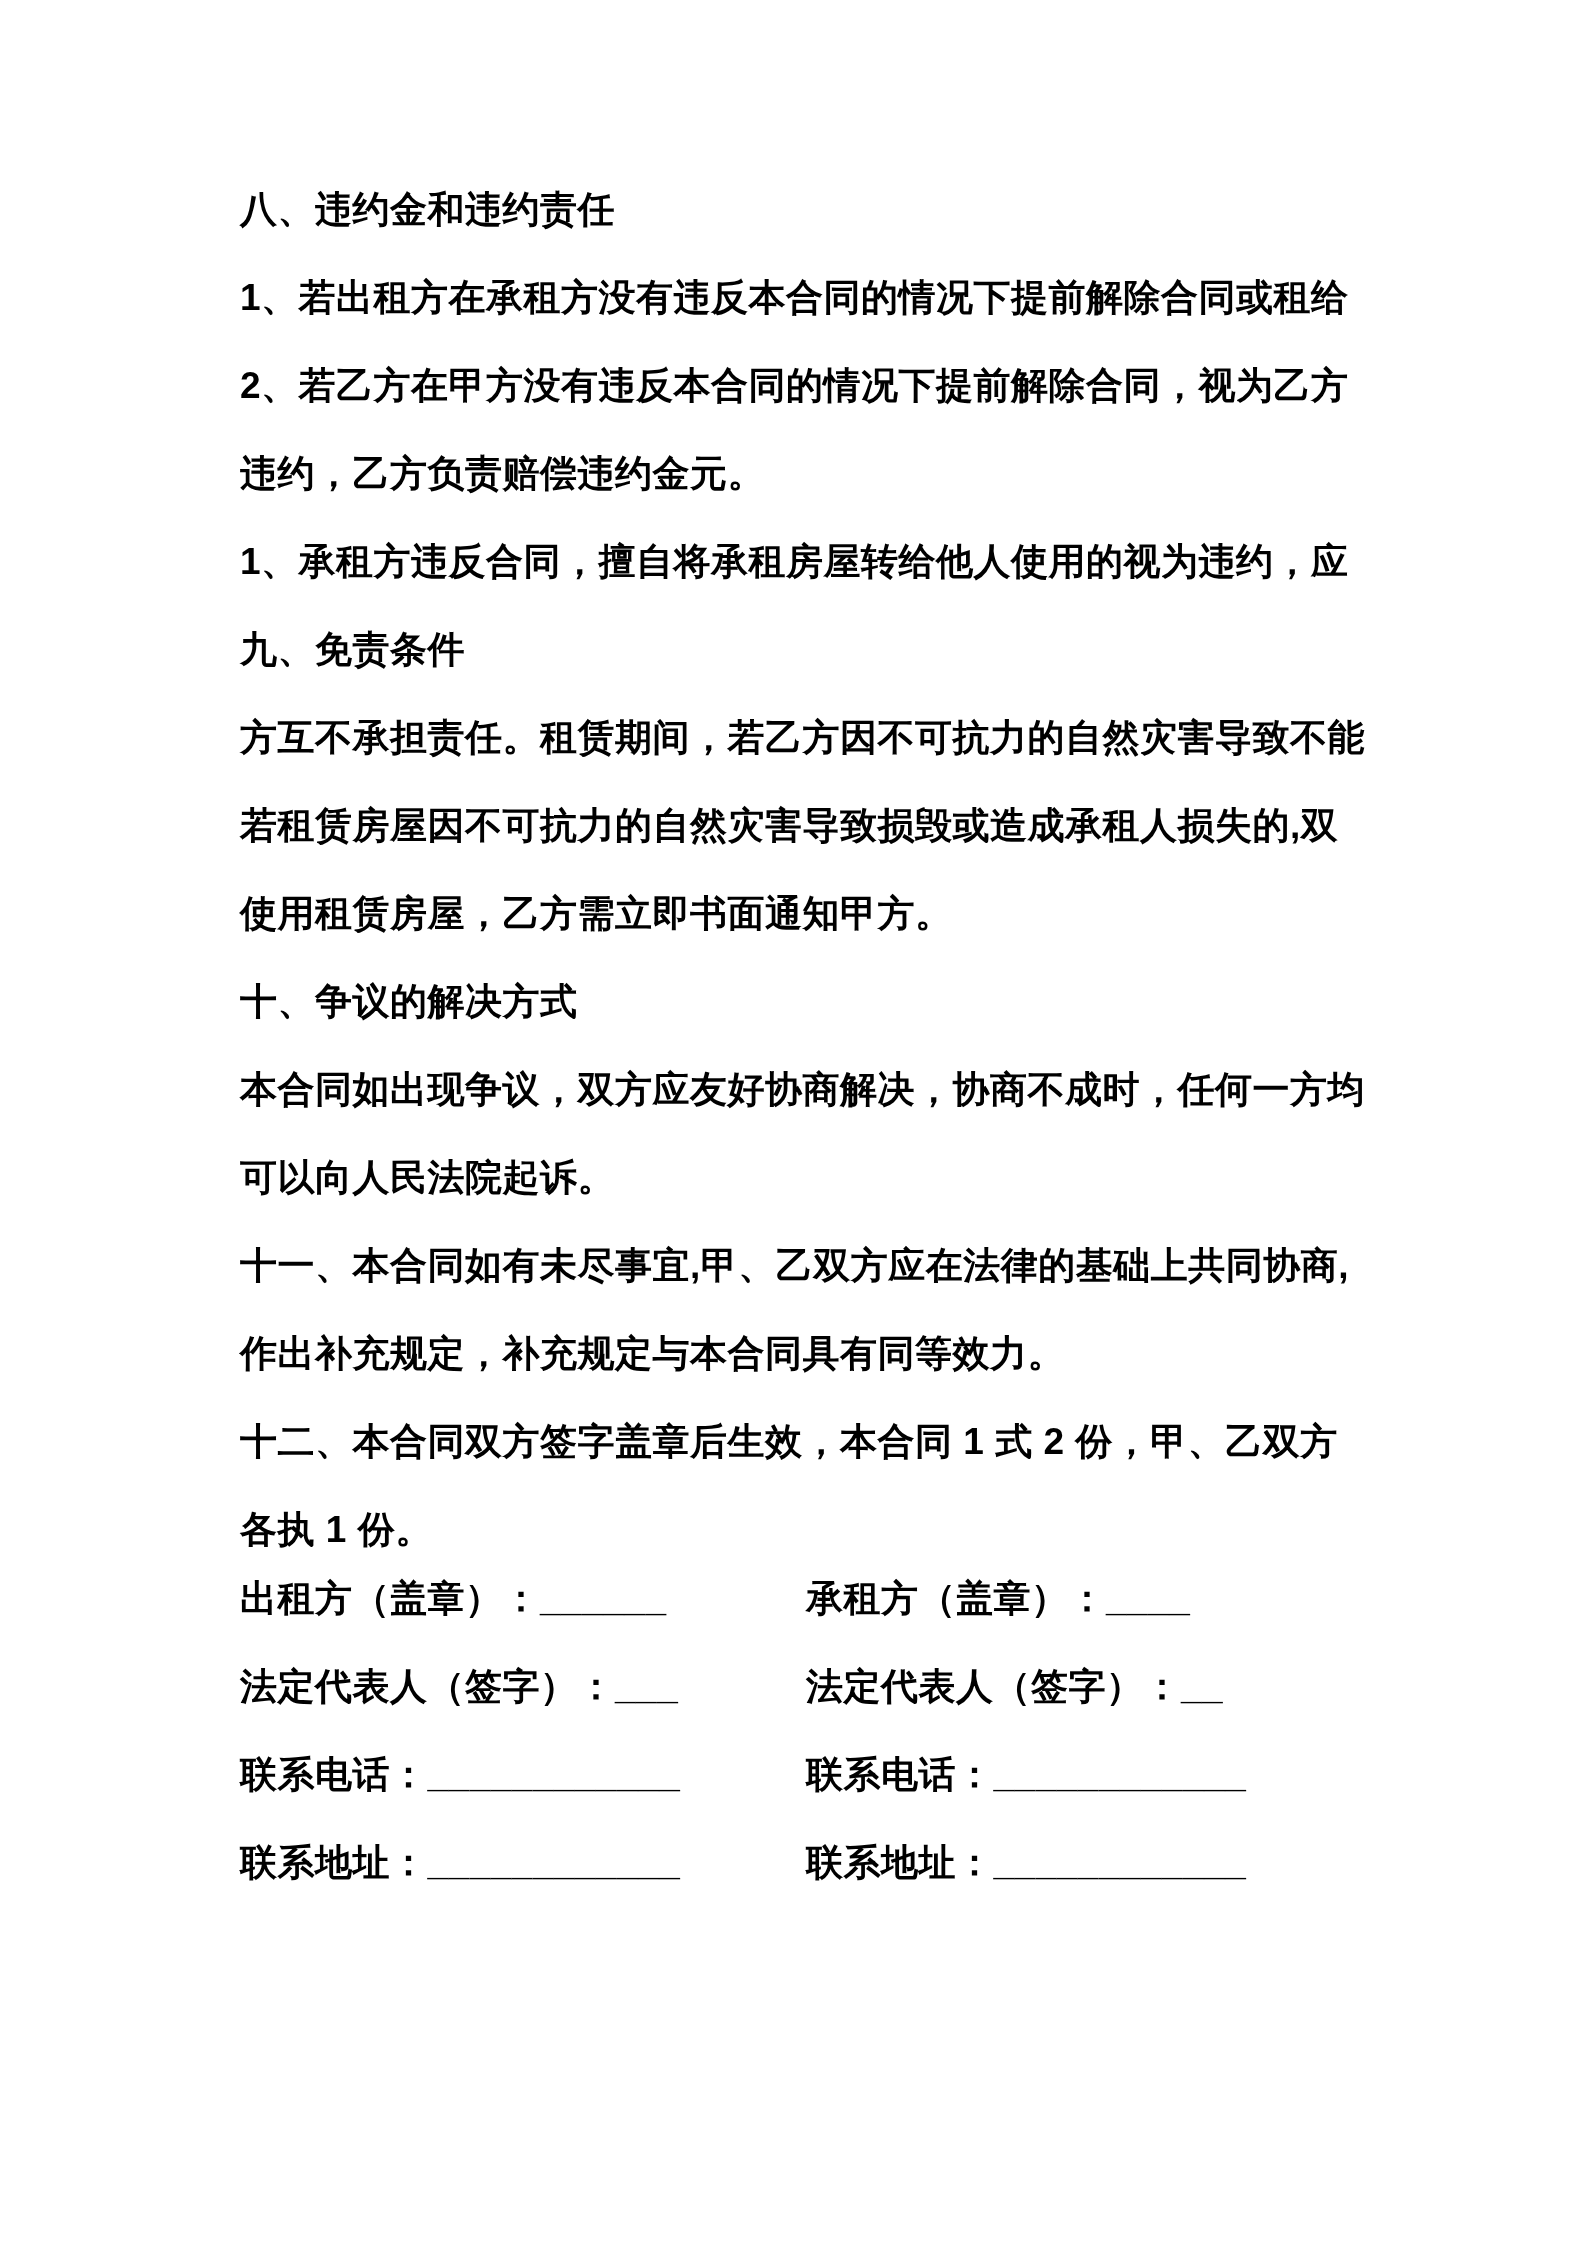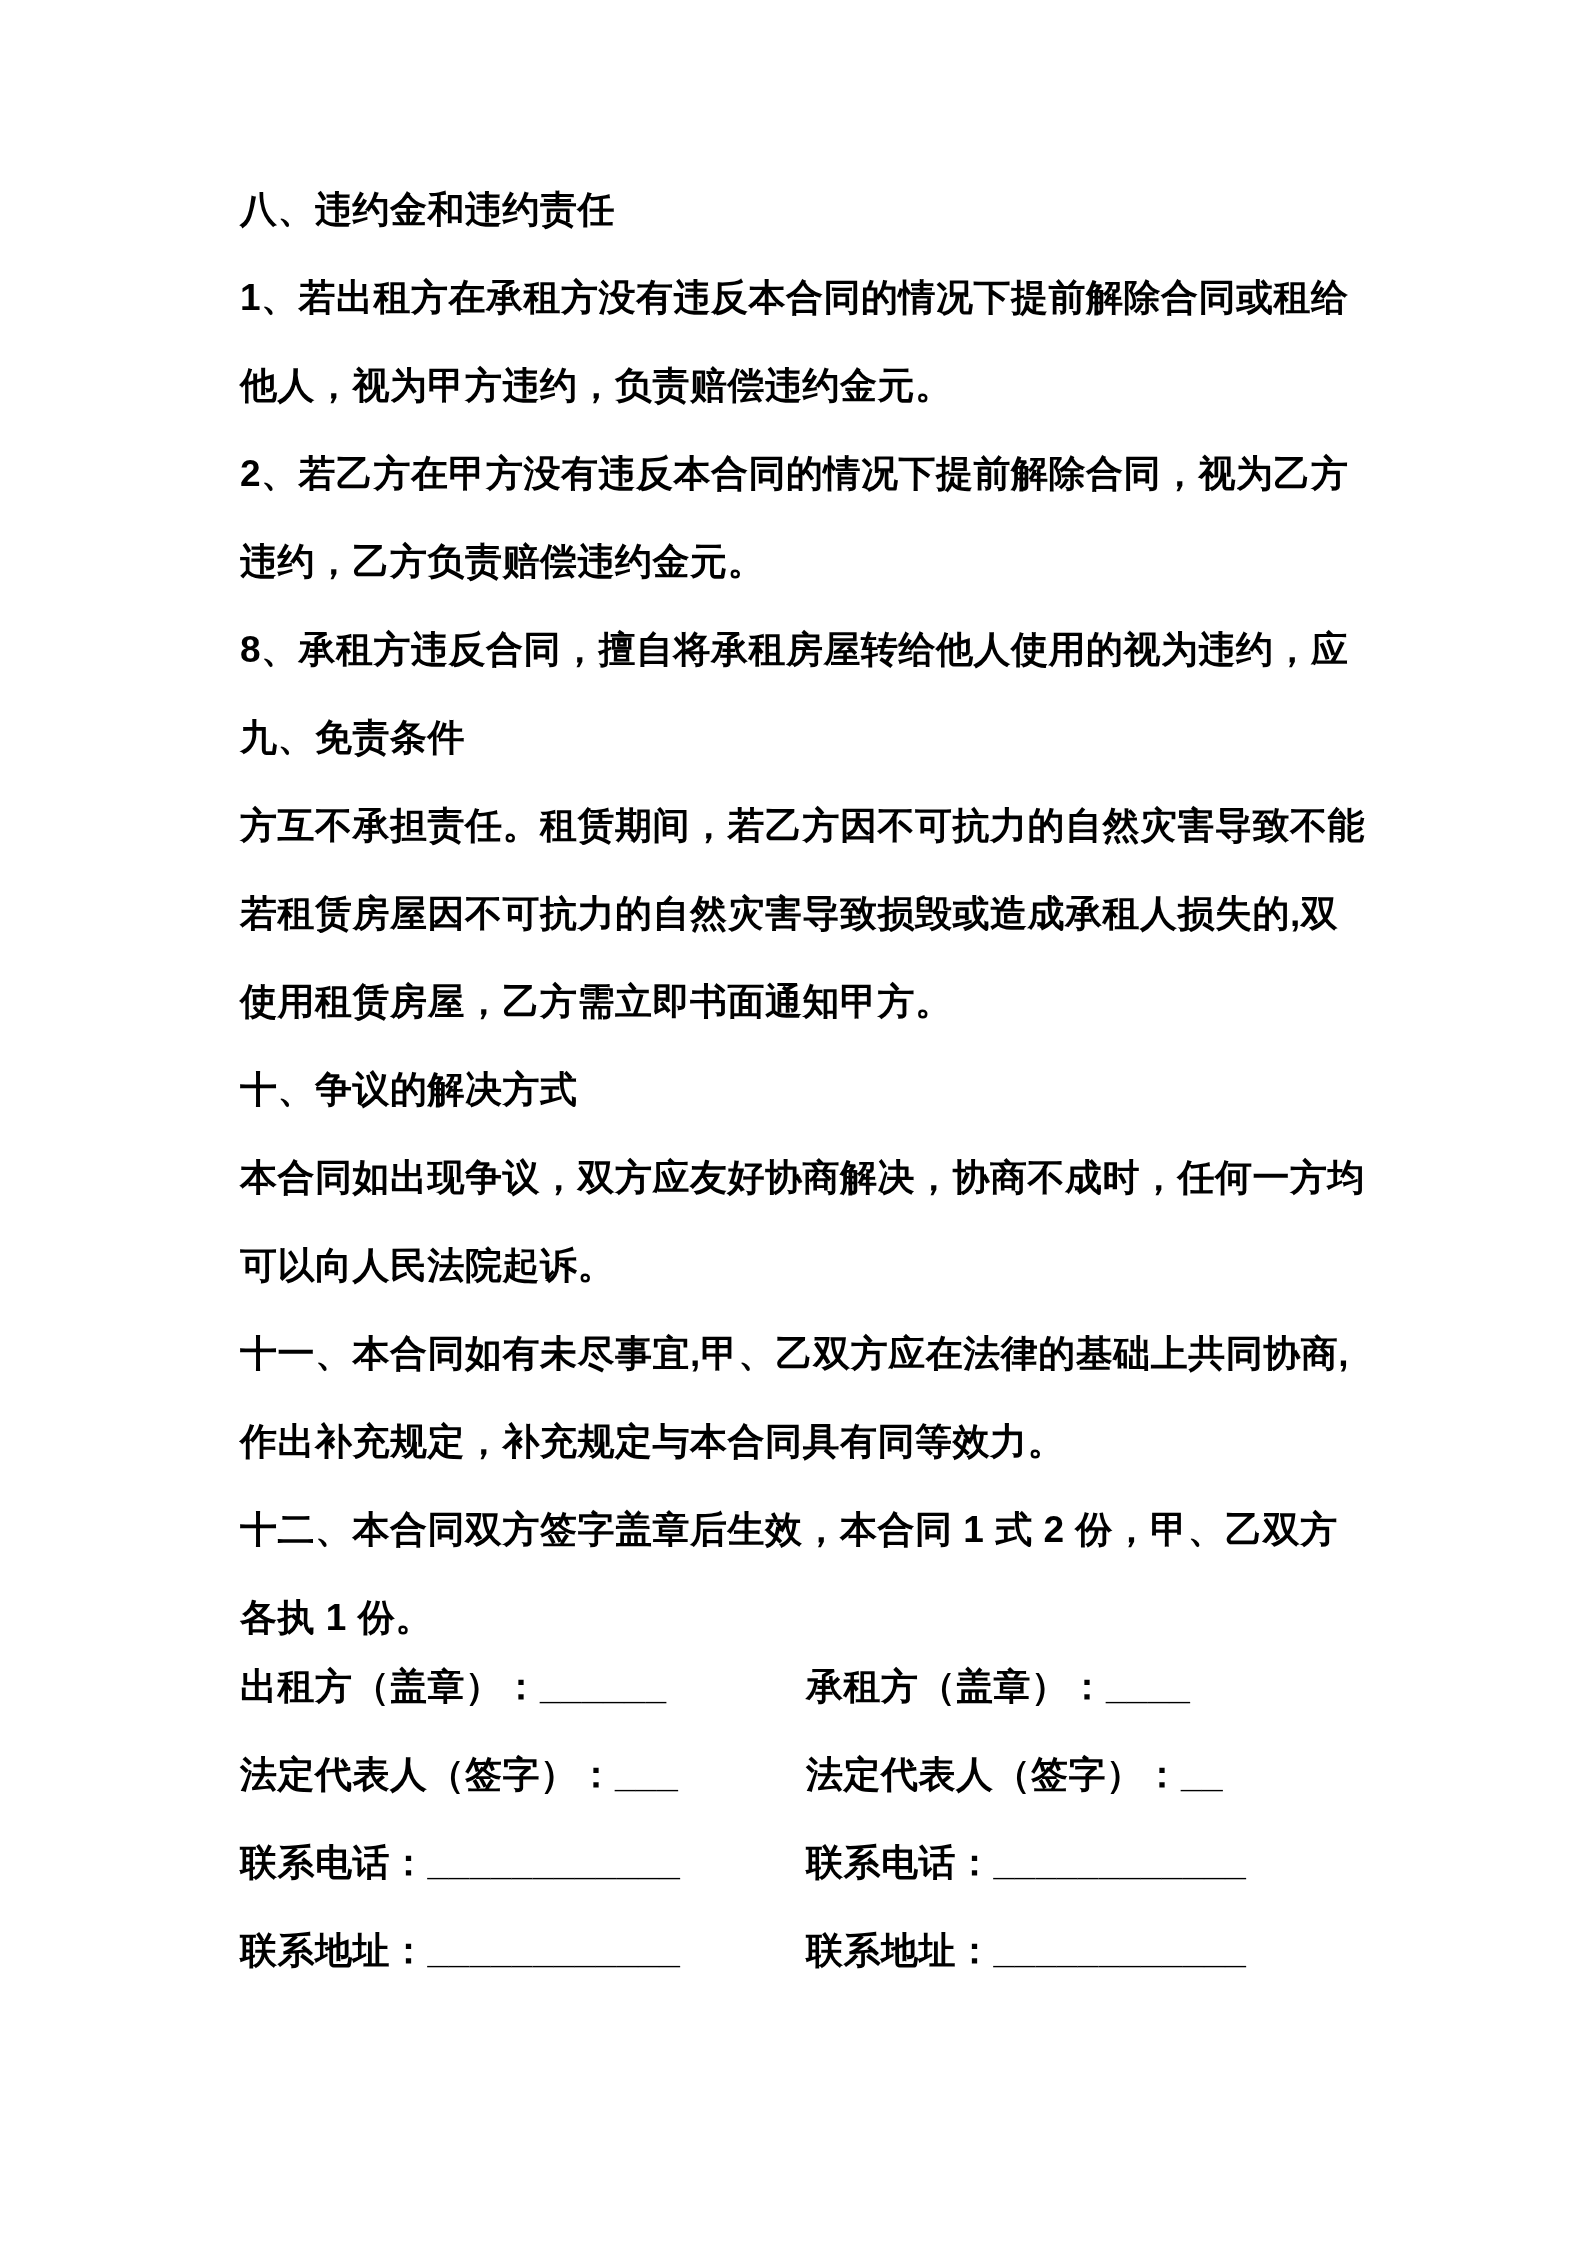--- a/index.html
+++ b/index.html
@@ -51,24 +51,23 @@
     flex: 1;
   }
 </style>
 </head>
 <body>
 
 <div class="doc">
   <div id="doc-lines">
       <div class="line">八、违约金和违约责任</div>
       <div class="line">1、若出租方在承租方没有违反本合同的情况下提前解除合同或租给</div>
-      <div class="line">他人，视为甲方违约，负责赔偿违约金元。</div>
       <div class="line">2、若乙方在甲方没有违反本合同的情况下提前解除合同，视为乙方</div>
       <div class="line">违约，乙方负责赔偿违约金元。</div>
-      <div class="line">8、承租方违反合同，擅自将承租房屋转给他人使用的视为违约，应</div>
+      <div class="line">1、承租方违反合同，擅自将承租房屋转给他人使用的视为违约，应</div>
       <div class="line">九、免责条件</div>
       <div class="line">方互不承担责任。租赁期间，若乙方因不可抗力的自然灾害导致不能</div>
       <div class="line">若租赁房屋因不可抗力的自然灾害导致损毁或造成承租人损失的,双</div>
       <div class="line">使用租赁房屋，乙方需立即书面通知甲方。</div>
       <div class="line">十、争议的解决方式</div>
       <div class="line">本合同如出现争议，双方应友好协商解决，协商不成时，任何一方均</div>
       <div class="line">可以向人民法院起诉。</div>
       <div class="line">十一、本合同如有未尽事宜,甲、乙双方应在法律的基础上共同协商,</div>
       <div class="line">作出补充规定，补充规定与本合同具有同等效力。</div>
       <div class="line">十二、本合同双方签字盖章后生效，本合同 1 式 2 份，甲、乙双方</div>

